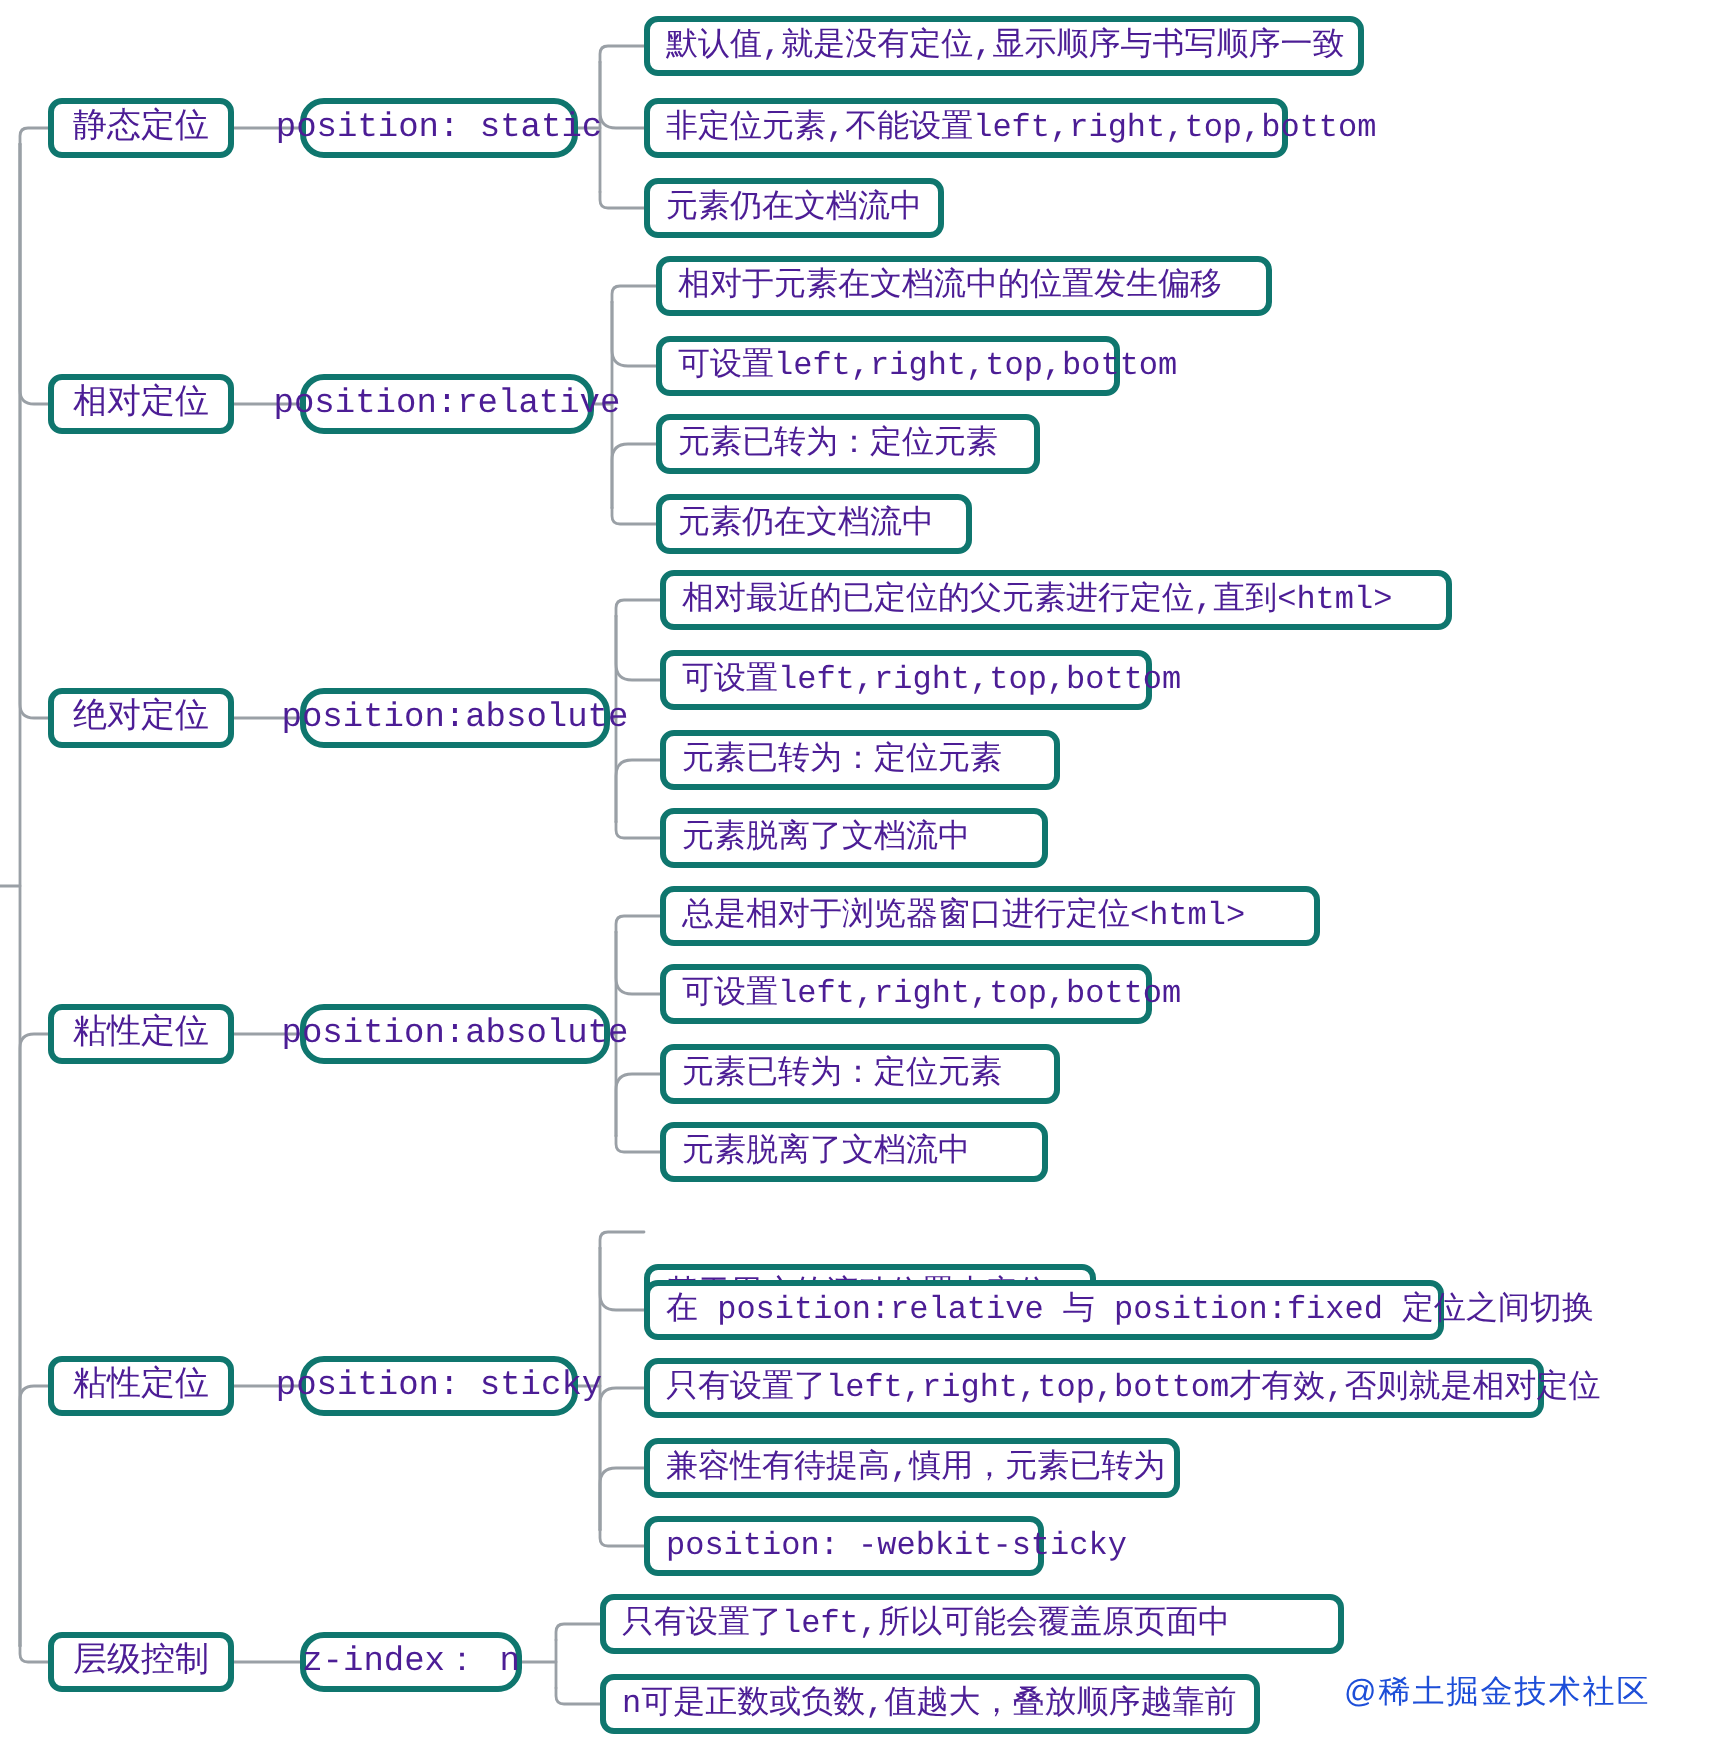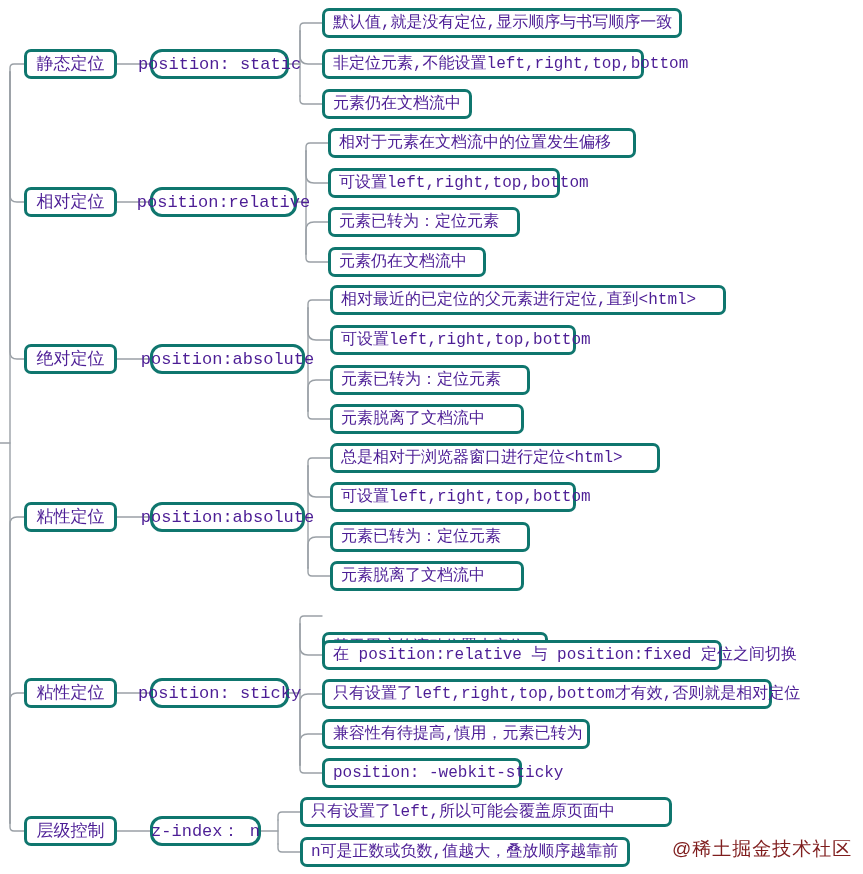--- a/index.html
+++ b/index.html
@@ -56,22 +56,22 @@
   .node-l3 {
     font-size: 16px;
     justify-content: flex-start;
     padding: 0 8px;
   }
   .node span {
     display: inline-block;
   }
   .watermark {
     position: absolute;
-    color: #7f1d1d;
-    font-size: 19px;
+    color: #1d4ed8;
+    font-size: 16px;
     white-space: nowrap;
     letter-spacing: 1px;
   }
 </style>
 </head>
 <body>
 
 <div id="mindmap">
 
   <svg id="connectors" viewBox="0 0 863 874" xmlns="http://www.w3.org/2000/svg">

